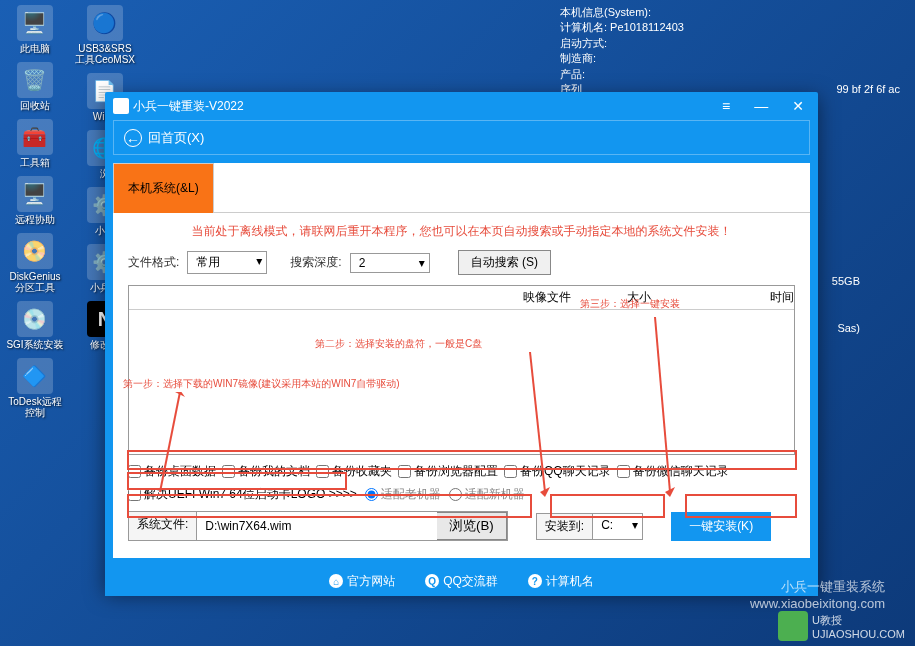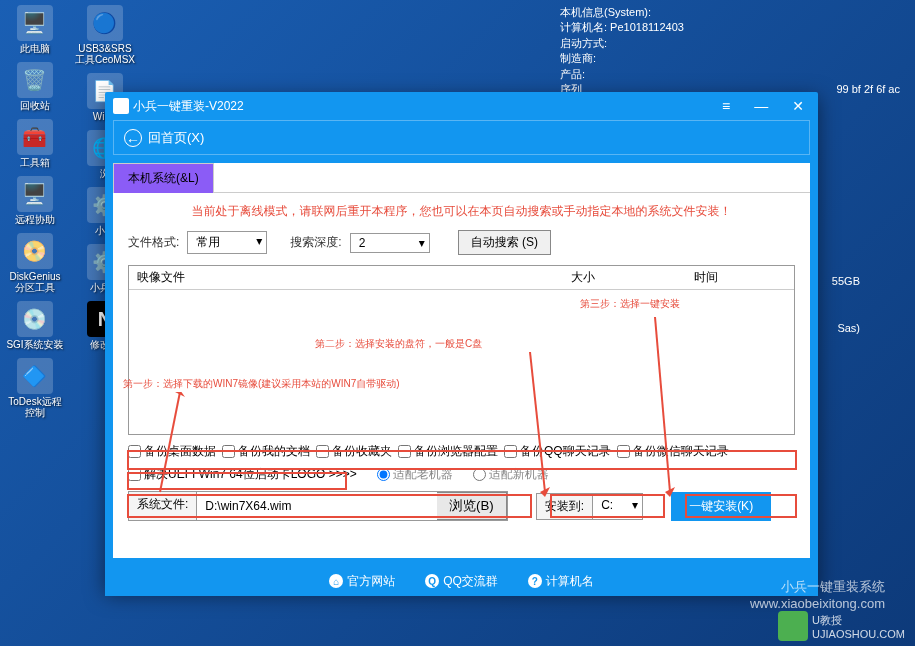--- a/index.html
+++ b/index.html
@@ -18,44 +18,44 @@
 .titlebar { height: 28px; display: flex; align-items: center; padding: 0 8px; color: white; font-size: 12px; }
 .titlebar-icon { width: 16px; height: 16px; margin-right: 4px; background: white; border-radius: 2px; }
 .titlebar-controls { margin-left: auto; display: flex; gap: 12px; }
 .titlebar-btn { color: white; font-size: 14px; cursor: pointer; padding: 2px 6px; }
 
 .back-bar { height: 35px; border: 1px solid rgba(255,255,255,0.3); margin: 0 8px; display: flex; align-items: center; padding: 0 10px; color: white; font-size: 13px; cursor: pointer; }
 .back-arrow { margin-right: 6px; font-size: 14px; border: 1px solid white; border-radius: 50%; width: 18px; height: 18px; display: inline-flex; align-items: center; justify-content: center; }
 
 .content-area { margin: 8px; background: white; height: 395px; position: relative; }
 .tab-header { display: flex; border-bottom: 1px solid #ccc; }
-.tab { padding: 6px 14px; font-size: 12px; background: #8b5cf6; border: 1px solid #ccc; border-bottom: none; margin-bottom: -1px; }
+.tab { padding: 16px 14px; font-size: 12px; background: #f97316; border: 1px solid #ccc; border-bottom: none; margin-bottom: -1px; }
 
 .warning-text { text-align: center; color: #e74c3c; font-size: 12px; padding: 10px 0; }
 
 .search-row { display: flex; align-items: center; gap: 8px; padding: 0 15px 10px; font-size: 12px; }
 .search-label { color: #333; }
 .select-box { border: 1px solid #999; padding: 2px 20px 2px 8px; font-size: 12px; min-width: 80px; background: white; position: relative; }
 .select-box::after { content: "▾"; position: absolute; right: 4px; }
 .auto-search-btn { border: 1px solid #888; padding: 3px 12px; background: #f0f0f0; font-size: 12px; cursor: pointer; }
 
 .file-list { margin: 0 15px; border: 1px solid #999; height: 170px; position: relative; background: white; }
-.file-list-header { display: flex; border-bottom: 1px solid #ccc; font-size: 12px; padding: 3px 0; }
+.file-list-header { display: flex; border-bottom: 1px solid #ccc; font-size: 12px; padding: 3px 0; text-align: right; }
 .col-file { flex: 1; padding-left: 8px; }
 .col-size { width: 80px; }
 .col-time { width: 100px; margin-left: 43px; }
 
 .annotation { position: absolute; color: #e74c3c; font-size: 10px; font-weight: normal; pointer-events: none; }
 .red-box { border: 2px solid #e74c3c; position: absolute; pointer-events: none; }
 
 .checkbox-row { display: flex; gap: 6px; padding: 8px 15px 4px; font-size: 12px; flex-wrap: wrap; }
 .checkbox-item { display: flex; align-items: center; gap: 3px; }
 .checkbox-item input { margin: 0; }
 
-.uefi-row { display: flex; align-items: center; gap: 20px; padding: 2px 15px 8px; font-size: 12px; }
+.uefi-row { display: flex; align-items: center; gap: 8px; padding: 2px 15px 8px; font-size: 12px; }
 .radio-item { display: flex; align-items: center; gap: 3px; color: #888; }
 
 .path-row { display: flex; align-items: center; gap: 8px; padding: 0 15px 10px; font-size: 12px; }
 .path-input-group { display: flex; border: 1px solid #999; }
 .path-label { padding: 4px 8px; border-right: 1px solid #999; background: #f5f5f5; }
 .path-input { border: none; padding: 4px 8px; width: 240px; font-size: 12px; }
 .browse-btn { border: 1px solid #888; border-left: none; padding: 4px 12px; background: #e8e8e8; cursor: pointer; }
 .install-to-group { display: flex; border: 1px solid #999; margin-left: 20px; }
 .install-select { border: none; border-left: 1px solid #999; padding: 4px 20px 4px 8px; min-width: 50px; position: relative; }
 .install-select::after { content: "▾"; position: absolute; right: 4px; }

